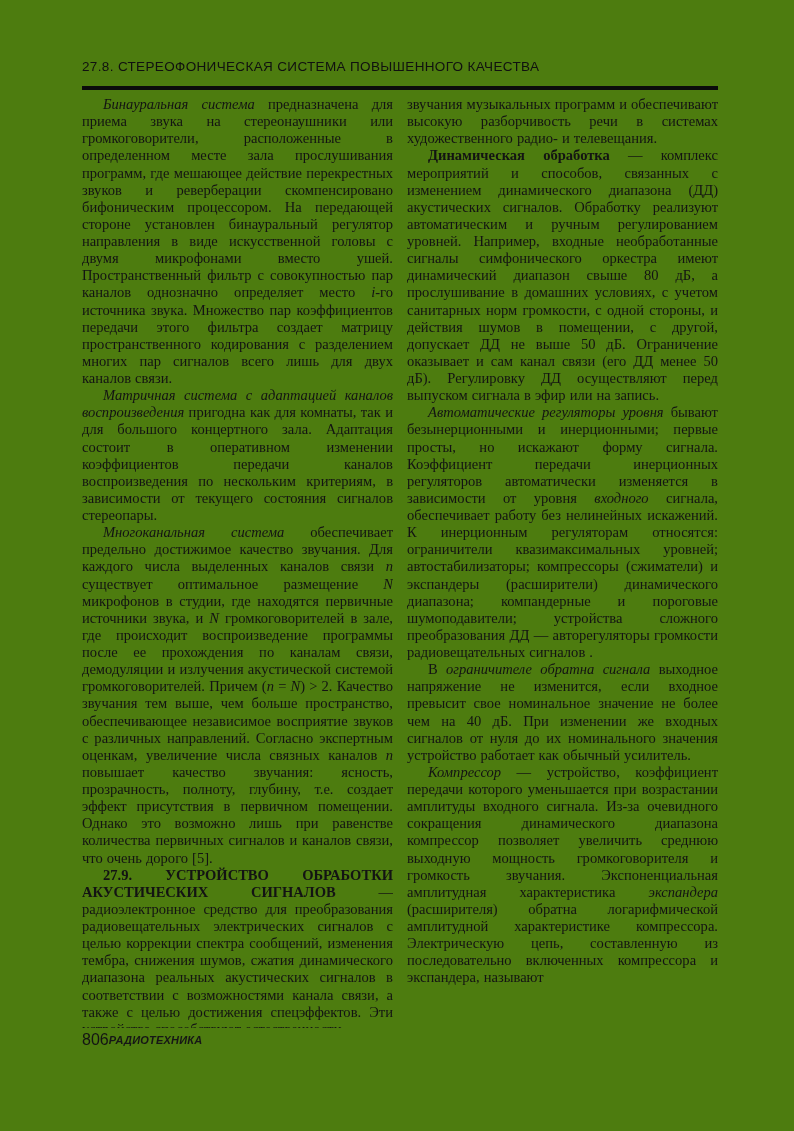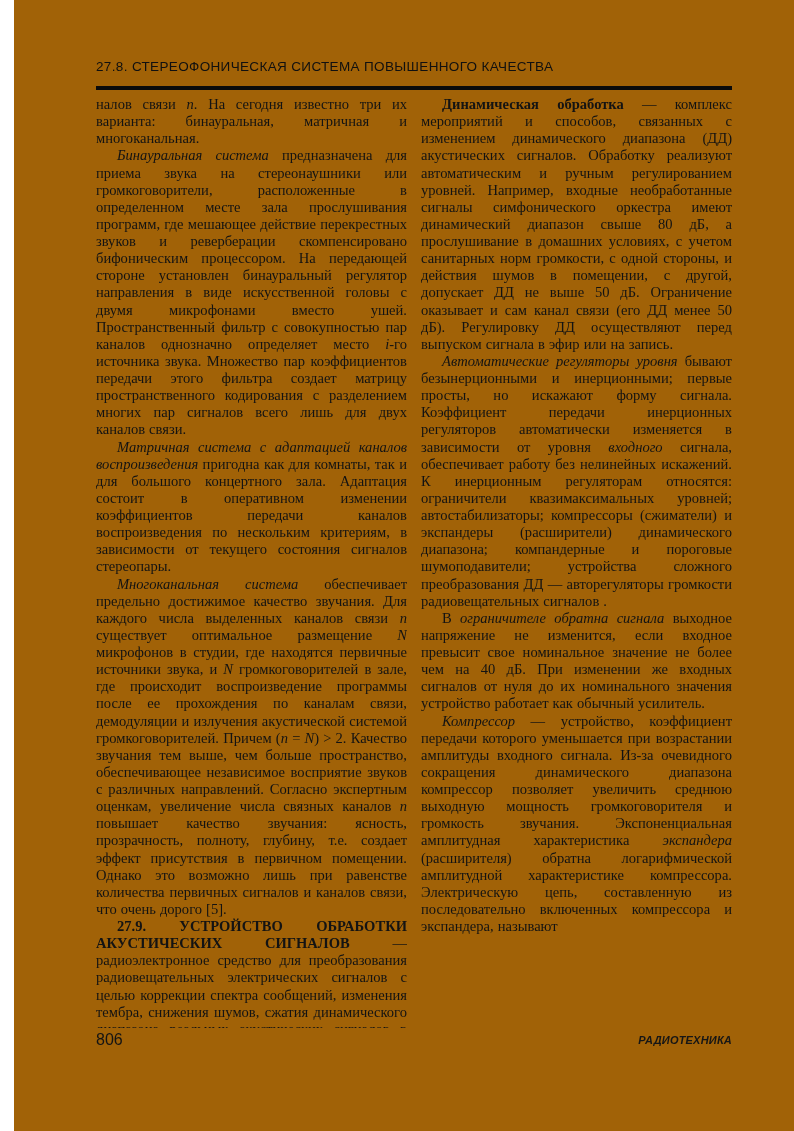--- a/index.html
+++ b/index.html
@@ -5,22 +5,21 @@
   html, body { margin: 0; padding: 0; }
   body {
     width: 794px; height: 1131px;
     background: #ffffff;
     position: relative;
     overflow: hidden;
     font-family: "Liberation Serif", serif;
   }
   .page {
     position: absolute; inset: 0;
-    background: #a16207;
-    margin-left: 14px;
+    background: #4d7c0f;
   }
   .content {
     position: absolute;
     left: 82px; width: 636px; top: 0; height: 1131px;
   }
   .section-title {
     position: absolute;
     top: 59px; left: 0; right: 0;
     font-family: "Liberation Sans", sans-serif;
     font-size: 13.5px;
@@ -55,23 +54,21 @@
     color: #131313;
     word-spacing: 0.4px;
   }
   .col p.indent { text-indent: 21px; }
   .it { font-style: italic; }
   .bd { font-weight: bold; }
   .footer {
     position: absolute;
     top: 1031px; left: 0; right: 0;
     display: flex;
-    justify-content: space-between;
     align-items: flex-start;
-    gap: 44px;
   }
   .page-number {
     font-family: "Liberation Sans", sans-serif;
     font-size: 16px;
     color: #141414;
   }
   .running-title {
     font-family: "Liberation Sans", sans-serif;
     font-size: 11px;
     font-style: italic;
@@ -86,27 +83,27 @@
 
 <div class="page">
   <div class="content">
 
     <div class="section-title">27.8. СТЕРЕОФОНИЧЕСКАЯ СИСТЕМА ПОВЫШЕННОГО КАЧЕСТВА</div>
 
     <div class="header-rule"></div>
 
     <div class="columns">
       <div class="col">
-          <p class=""><span>налов связи </span><span class="it">n</span><span>. На сегодня известно три их варианта: бинауральная, матричная и многоканальная.</span></p>
           <p class="indent"><span class="it">Бинауральная система</span><span> предназначена для приема звука на стереонаушники или громкоговорители, расположенные в определенном месте зала прослушивания программ, где мешающее действие перекрестных звуков и реверберации скомпенсировано бифоническим процессором. На передающей стороне установлен бинауральный регулятор направления в виде искусственной головы с двумя микрофонами вместо ушей. Пространственный фильтр с совокупностью пар каналов однозначно определяет место </span><span class="it">i</span><span>-го источника звука. Множество пар коэффициентов передачи этого фильтра создает матрицу пространственного кодирования с разделением многих пар сигналов всего лишь для двух каналов связи.</span></p>
           <p class="indent"><span class="it">Матричная система с адаптацией каналов воспроизведения</span><span> пригодна как для комнаты, так и для большого концертного зала. Адаптация состоит в оперативном изменении коэффициентов передачи каналов воспроизведения по нескольким критериям, в зависимости от текущего состояния сигналов стереопары.</span></p>
           <p class="indent"><span class="it">Многоканальная система</span><span> обеспечивает предельно достижимое качество звучания. Для каждого числа выделенных каналов связи </span><span class="it">n</span><span> существует оптимальное размещение </span><span class="it">N</span><span> микрофонов в студии, где находятся первичные источники звука, и </span><span class="it">N</span><span> громкоговорителей в зале, где происходит воспроизведение программы после ее прохождения по каналам связи, демодуляции и излучения акустической системой громкоговорителей. Причем (</span><span class="it">n</span><span> = </span><span class="it">N</span><span>) &gt; 2. Качество звучания тем выше, чем больше пространство, обеспечивающее независимое восприятие звуков с различных направлений. Согласно экспертным оценкам, увеличение числа связных каналов </span><span class="it">n</span><span> повышает качество звучания: ясность, прозрачность, полноту, глубину, т.е. создает эффект присутствия в первичном помещении. Однако это возможно лишь при равенстве количества первичных сигналов и каналов связи, что очень дорого [5].</span></p>
           <p class="indent"><span class="bd">27.9. УСТРОЙСТВО ОБРАБОТКИ АКУСТИЧЕСКИХ СИГНАЛОВ</span><span> — радиоэлектронное средство для преобразования радиовещательных электрических сигналов с целью коррекции спектра сообщений, изменения тембра, снижения шумов, сжатия динамического диапазона реальных акустических сигналов в соответствии с возможностями канала связи, а также с целью достижения спецэффектов. Эти устройства способствуют естественности</span></p>
         </div>
       <div class="col">
+          <p class=""><span>звучания музыкальных программ и обеспечивают высокую разборчивость речи в системах художественного радио- и телевещания.</span></p>
           <p class="indent"><span class="bd">Динамическая обработка</span><span> — комплекс мероприятий и способов, связанных с изменением динамического диапазона (ДД) акустических сигналов. Обработку реализуют автоматическим и ручным регулированием уровней. Например, входные необработанные сигналы симфонического оркестра имеют динамический диапазон свыше 80 дБ, а прослушивание в домашних условиях, с учетом санитарных норм громкости, с одной стороны, и действия шумов в помещении, с другой, допускает ДД не выше 50 дБ. Ограничение оказывает и сам канал связи (его ДД менее 50 дБ). Регулировку ДД осуществляют перед выпуском сигнала в эфир или на запись.</span></p>
           <p class="indent"><span class="it">Автоматические регуляторы уровня</span><span> бывают безынерционными и инерционными; первые просты, но искажают форму сигнала. Коэффициент передачи инерционных регуляторов автоматически изменяется в зависимости от уровня </span><span class="it">входного</span><span> сигнала, обеспечивает работу без нелинейных искажений. К инерционным регуляторам относятся: ограничители квазимаксимальных уровней; автостабилизаторы; компрессоры (сжиматели) и экспандеры (расширители) динамического диапазона; компандерные и пороговые шумоподавители; устройства сложного преобразования ДД — авторегуляторы громкости радиовещательных сигналов .</span></p>
           <p class="indent"><span>В </span><span class="it">ограничителе обратна сигнала</span><span> выходное напряжение не изменится, если входное превысит свое номинальное значение не более чем на 40 дБ. При изменении же входных сигналов от нуля до их номинального значения устройство работает как обычный усилитель.</span></p>
           <p class="indent"><span class="it">Компрессор</span><span> — устройство, коэффициент передачи которого уменьшается при возрастании амплитуды входного сигнала. Из-за очевидного сокращения динамического диапазона компрессор позволяет увеличить среднюю выходную мощность громкоговорителя и громкость звучания. Экспоненциальная амплитудная характеристика </span><span class="it">экспандера</span><span> (расширителя) обратна логарифмической амплитудной характеристике компрессора. Электрическую цепь, составленную из последовательно включенных компрессора и экспандера, называют </span></p>
         </div>
     </div>
 
     <div class="footer">
       <span class="page-number">806</span>
       <span class="running-title">РАДИОТЕХНИКА</span>

